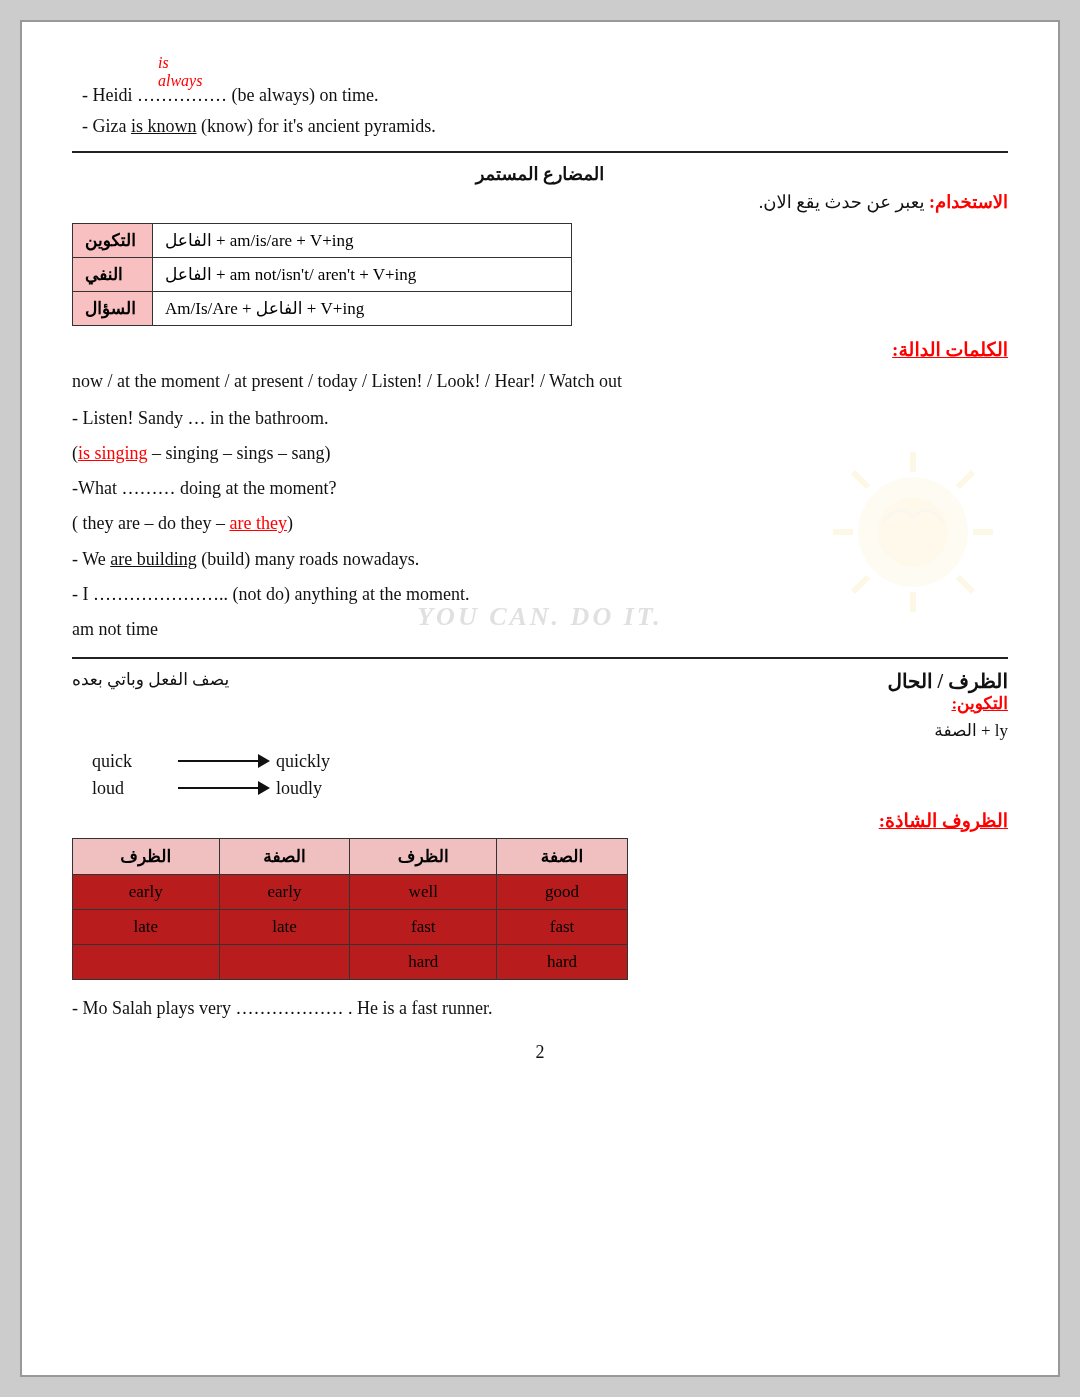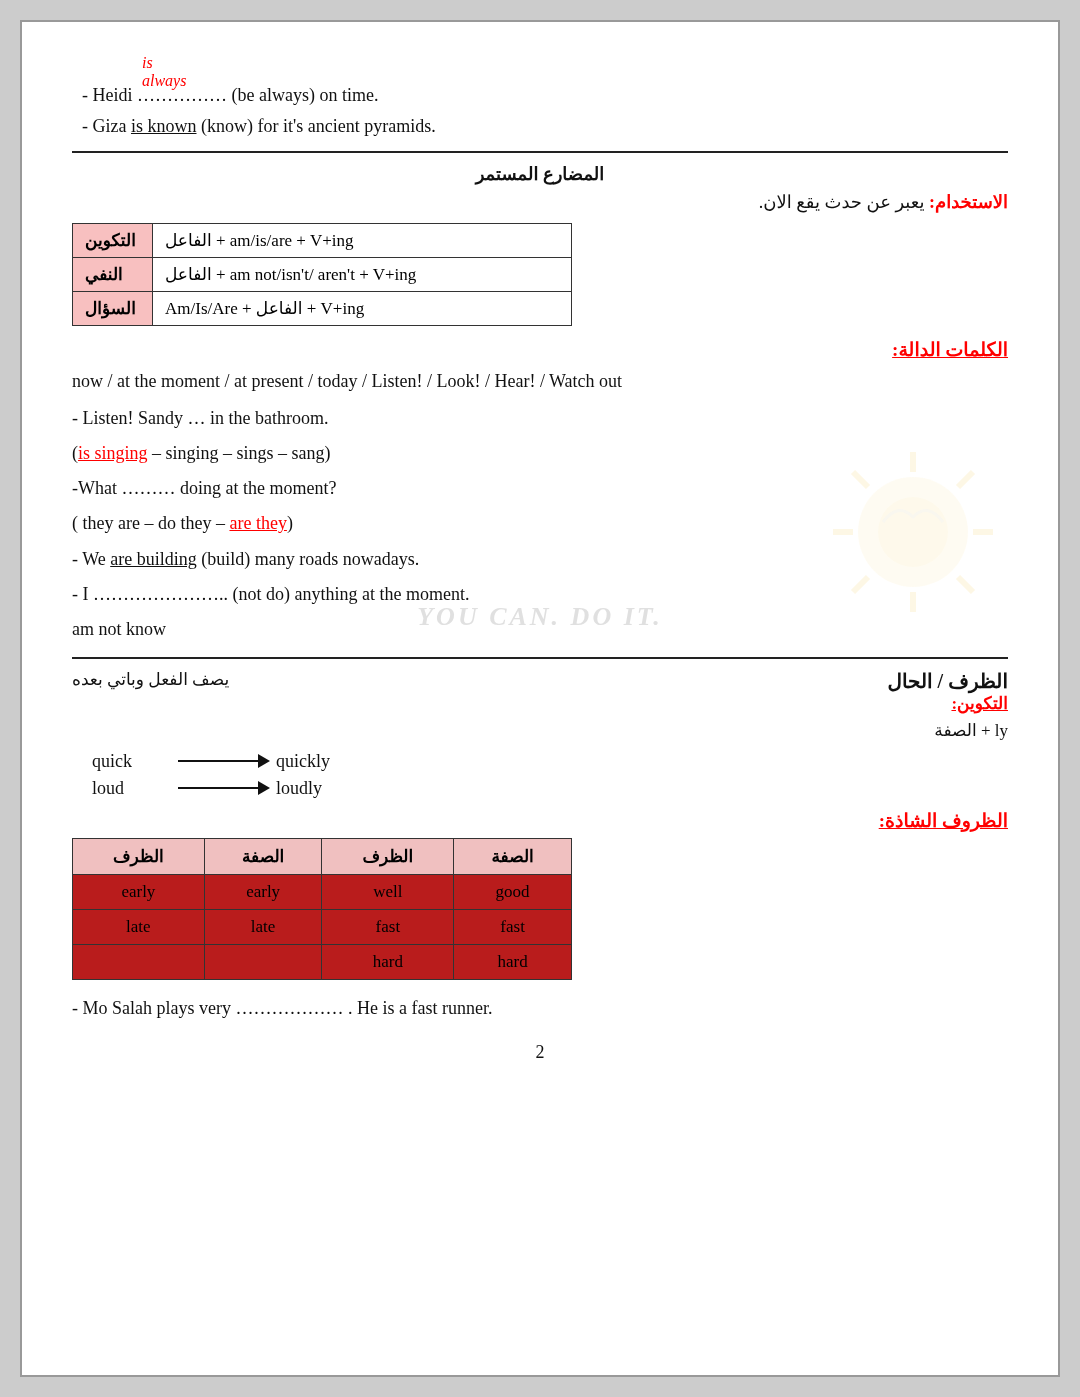--- a/index.html
+++ b/index.html
@@ -165,21 +165,21 @@
       text-align: right;
       direction: rtl;
       color: red;
       font-size: 19px;
       font-weight: bold;
       text-decoration: underline;
       margin: 10px 0 6px 0;
     }
     .exceptions-table {
       border-collapse: collapse;
-      width: 500px;
+      width: 556px;
       margin-bottom: 12px;
     }
     .exceptions-table th, .exceptions-table td {
       border: 1.5px solid #333;
       padding: 7px 14px;
       font-size: 17px;
       text-align: center;
     }
     .exceptions-table th {
       background: #f0c0c0;
@@ -250,21 +250,21 @@
 
     <path d="M60 80 Q75 60 90 75 Q105 60 120 80" fill="none" stroke="#aaa" stroke-width="3" opacity="0.5"></path>
   </svg>
 
   <div class="you-can-text">YOU CAN. DO IT.</div>
 
   <div class="content">
 
     <div class="line-section" style="margin-bottom:4px; padding-left: 10px;">
       <div style="position:relative; display:inline-block; margin-left:60px;">
-        <span class="red-text" style="position:absolute; top:-22px; left:0; font-size:16px; font-style:italic;">is always</span>
+        <span class="red-text" style="position:absolute; top:-22px; left:16px; font-size:16px; font-style:italic;">is always</span>
       </div>
       <div class="text-line">
         <span>- Heidi </span><span>……………</span><span> (be always) on time.</span>
       </div>
       <div class="text-line">
         <span>- Giza </span> <span class="underline">is known</span><span> (know) for it's ancient pyramids.</span>
       </div>
     </div>
 
     <hr class="divider">
@@ -302,21 +302,21 @@
       (<span class="red-underline">is singing</span> – singing – sings – sang)
     </div>
     <div class="example-line">-What ……… doing at the moment?</div>
     <div class="example-line">
       ( they are – do they – <span class="red-underline">are they</span>)
     </div>
     <div class="example-line">
       - We <span class="underline">are building</span> (build) many roads nowadays.
     </div>
     <div class="example-line">- I ………………….. (not do) anything at the moment.</div>
-    <div class="example-line red-text">am not know</div>
+    <div class="example-line red-text">am not time</div>
 
     <hr class="divider">
 
     <div style="display:flex; justify-content:space-between; align-items:flex-start; direction:rtl;">
       <div style="direction:rtl; font-size:20px; font-weight:bold; color:#111;">
         <span>الظرف / الحال</span>
       </div>
       <div style="direction:rtl; font-size:17px; color:#111; text-align:right;">يصف الفعل وباتي بعده</div>
     </div>
 

